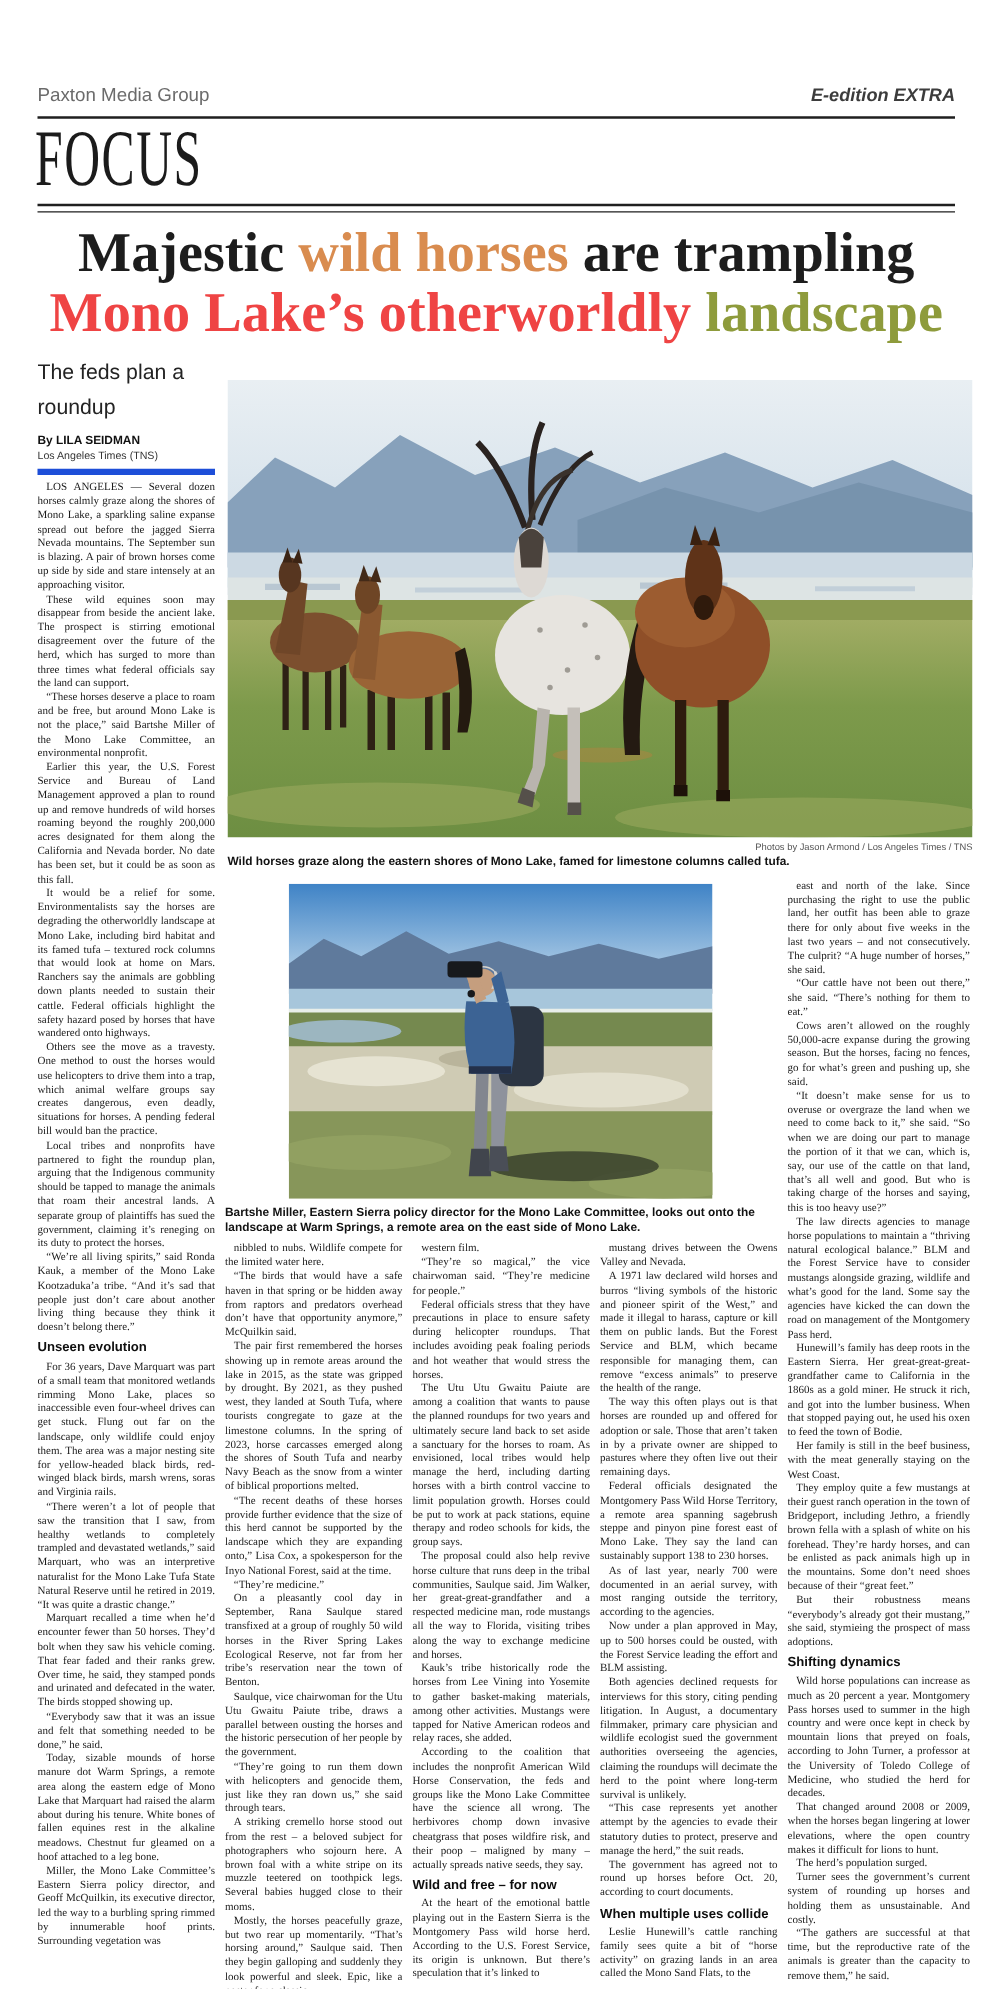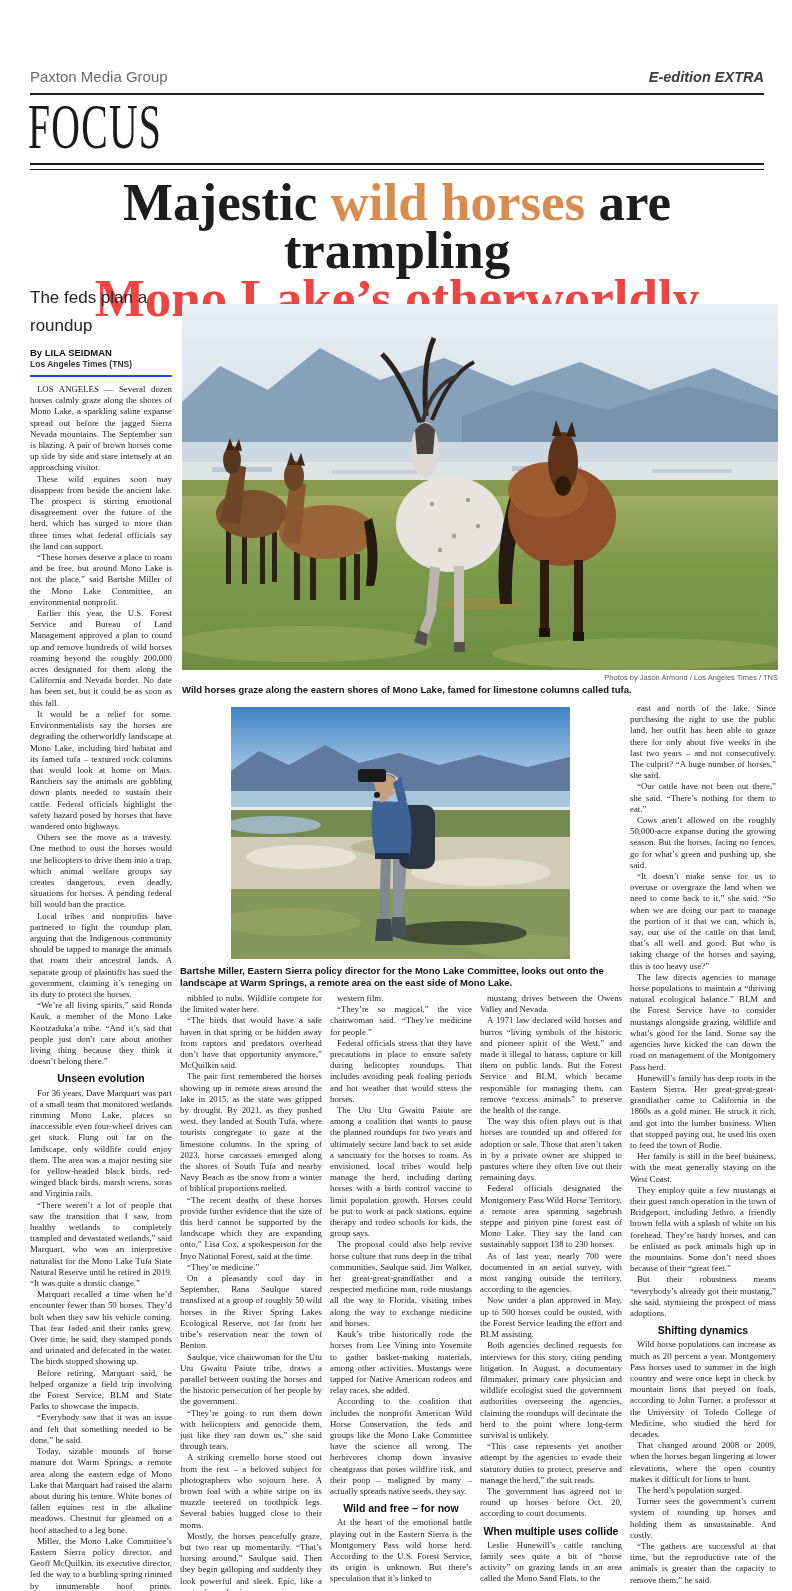--- a/index.html
+++ b/index.html
@@ -14,36 +14,36 @@
   .edition { font-size:14.5px; font-weight:bold; font-style:italic; color:#3c3c3c; }
   .rule-top { position:absolute; left:30px; right:28px; top:61px; border-top:2px solid #1f1f1f; }
   .focus-title { position:absolute; left:28px; top:63px; font-size:64px; line-height:1;
                  color:#1b1b1b; letter-spacing:2px; transform:scaleX(.62); transform-origin:0 0;
                  font-family:"Liberation Serif", serif; }
   .rule-double { position:absolute; left:30px; right:28px; top:131px; height:4px;
                  border-top:2px solid #1f1f1f; border-bottom:1px solid #1f1f1f; }
 
   
   .headline { position:absolute; left:30px; right:28px; top:146px; margin:0; text-align:center;
-              font-size:53px; line-height:48px; font-weight:bold; color:#1d1d1d; }
+              font-size:45px; line-height:48px; font-weight:bold; color:#1d1d1d; }
 
   
   .standfirst { position:absolute; left:30px; top:252px; width:160px;
                 font-family:"Liberation Sans", sans-serif; font-size:17px; line-height:28px; color:#232323; }
   .byline-block { position:absolute; left:30px; top:315px; width:142px; padding-bottom:6px;
-                  border-bottom:2px solid #1d4ed8; font-family:"Liberation Sans", sans-serif; }
+                  border-bottom:5px solid #1d4ed8; font-family:"Liberation Sans", sans-serif; }
   .byline-name { font-size:9.5px; font-weight:bold; color:#111; }
-  .byline-org { font-size:8.5px; color:#333; margin-top:1px;font-weight:bold; }
+  .byline-org { font-size:8.5px; color:#333; margin-top:1px; }
 
   
   .col { position:absolute; width:142px; font-size:8.8px; line-height:11.2px; text-align:justify;
          color:#1a1a1a; overflow:hidden; }
   .col p { margin:0; text-indent:7px; }
   .col .subhead { font-family:"Liberation Sans", sans-serif; font-weight:bold; font-size:10.5px;
-                  text-align:center; text-indent:0; margin:6px 0 3px; color:#0f0f0f; }
+                  text-indent:0; margin:6px 0 3px; color:#0f0f0f; }
   #col1 { left:30px;  top:352px; height:1228px; }
   #col2 { left:180px; top:961px; height:622px; }
   #col3 { left:330px; top:961px; height:622px; }
   #col4 { left:480px; top:961px; height:622px; }
   #col5 { left:630px; top:671px; height:912px; width:146px; }
 
   
   .photo1 { position:absolute; left:182px; top:272px; width:596px; height:366px; }
   .photo2 { position:absolute; left:231px; top:675px; width:339px; height:252px; }
   .credit { position:absolute; left:480px; top:641px; width:298px; text-align:right;
@@ -61,21 +61,21 @@
   <div class="masthead-row">
     <span class="publisher">Paxton Media Group</span>
     <span class="edition">E-edition EXTRA</span>
   </div>
   <div class="rule-top"></div>
   <div class="focus-title">FOCUS</div>
   <div class="rule-double"></div>
 
   <h1 class="headline">
       <div><span style="color: rgb(29, 29, 29);">Majestic </span><span style="color: rgb(217, 140, 79);">wild horses</span><span style="color: rgb(29, 29, 29);"> are trampling</span></div>
-      <div><span style="color: #ef4444;">Mono Lake’s otherworldly </span><span style="color: rgb(142, 155, 60); font-family: Liberation Mono, monospace;">landscape</span></div>
+      <div><span style="color: #ef4444;">Mono Lake’s otherworldly </span><span style="color: rgb(142, 155, 60);">landscape</span></div>
     </h1>
 
   <div class="standfirst">The feds plan a roundup</div>
   <div class="byline-block">
     <div class="byline-name">By LILA SEIDMAN</div>
     <div class="byline-org">Los Angeles Times (TNS)</div>
   </div>
 
   <svg class="photo1" viewBox="0 0 596 366" preserveAspectRatio="none">
     <defs>
@@ -210,21 +210,20 @@
       <p>“These horses deserve a place to roam and be free, but around Mono Lake is not the place,” said Bartshe Miller of the Mono Lake Committee, an environmental nonprofit.</p>
       <p>Earlier this year, the U.S. Forest Service and Bureau of Land Management approved a plan to round up and remove hundreds of wild horses roaming beyond the roughly 200,000 acres designated for them along the California and Nevada border. No date has been set, but it could be as soon as this fall.</p>
       <p>It would be a relief for some. Environmentalists say the horses are degrading the otherworldly landscape at Mono Lake, including bird habitat and its famed tufa – textured rock columns that would look at home on Mars. Ranchers say the animals are gobbling down plants needed to sustain their cattle. Federal officials highlight the safety hazard posed by horses that have wandered onto highways.</p>
       <p>Others see the move as a travesty. One method to oust the horses would use helicopters to drive them into a trap, which animal welfare groups say creates dangerous, even deadly, situations for horses. A pending federal bill would ban the practice.</p>
       <p>Local tribes and nonprofits have partnered to fight the roundup plan, arguing that the Indigenous community should be tapped to manage the animals that roam their ancestral lands. A separate group of plaintiffs has sued the government, claiming it’s reneging on its duty to protect the horses.</p>
       <p>“We’re all living spirits,” said Ronda Kauk, a member of the Mono Lake Kootzaduka’a tribe. “And it’s sad that people just don’t care about another living thing because they think it doesn’t belong there.”</p>
       <h3 class="subhead">Unseen evolution</h3>
       <p>For 36 years, Dave Marquart was part of a small team that monitored wetlands rimming Mono Lake, places so inaccessible even four-wheel drives can get stuck. Flung out far on the landscape, only wildlife could enjoy them. The area was a major nesting site for yellow-headed black birds, red-winged black birds, marsh wrens, soras and Virginia rails.</p>
       <p>“There weren’t a lot of people that saw the transition that I saw, from healthy wetlands to completely trampled and devastated wetlands,” said Marquart, who was an interpretive naturalist for the Mono Lake Tufa State Natural Reserve until he retired in 2019. “It was quite a drastic change.”</p>
       <p>Marquart recalled a time when he’d encounter fewer than 50 horses. They’d bolt when they saw his vehicle coming. That fear faded and their ranks grew. Over time, he said, they stamped ponds and urinated and defecated in the water. The birds stopped showing up.</p>
-      <p>Before retiring, Marquart said, he helped organize a field trip involving the Forest Service, BLM and State Parks to showcase the impacts.</p>
       <p>“Everybody saw that it was an issue and felt that something needed to be done,” he said.</p>
       <p>Today, sizable mounds of horse manure dot Warm Springs, a remote area along the eastern edge of Mono Lake that Marquart had raised the alarm about during his tenure. White bones of fallen equines rest in the alkaline meadows. Chestnut fur gleamed on a hoof attached to a leg bone.</p>
       <p>Miller, the Mono Lake Committee’s Eastern Sierra policy director, and Geoff McQuilkin, its executive director, led the way to a burbling spring rimmed by innumerable hoof prints. Surrounding vegetation was</p>
     </section>
   <section class="col" id="col2">
       <p>nibbled to nubs. Wildlife compete for the limited water here.</p>
       <p>“The birds that would have a safe haven in that spring or be hidden away from raptors and predators overhead don’t have that opportunity anymore,” McQuilkin said.</p>
       <p>The pair first remembered the horses showing up in remote areas around the lake in 2015, as the state was gripped by drought. By 2021, as they pushed west, they landed at South Tufa, where tourists congregate to gaze at the limestone columns. In the spring of 2023, horse carcasses emerged along the shores of South Tufa and nearby Navy Beach as the snow from a winter of biblical proportions melted.</p>
       <p>“The recent deaths of these horses provide further evidence that the size of this herd cannot be supported by the landscape which they are expanding onto,” Lisa Cox, a spokesperson for the Inyo National Forest, said at the time.</p>
       <p>“They’re medicine.”</p>

